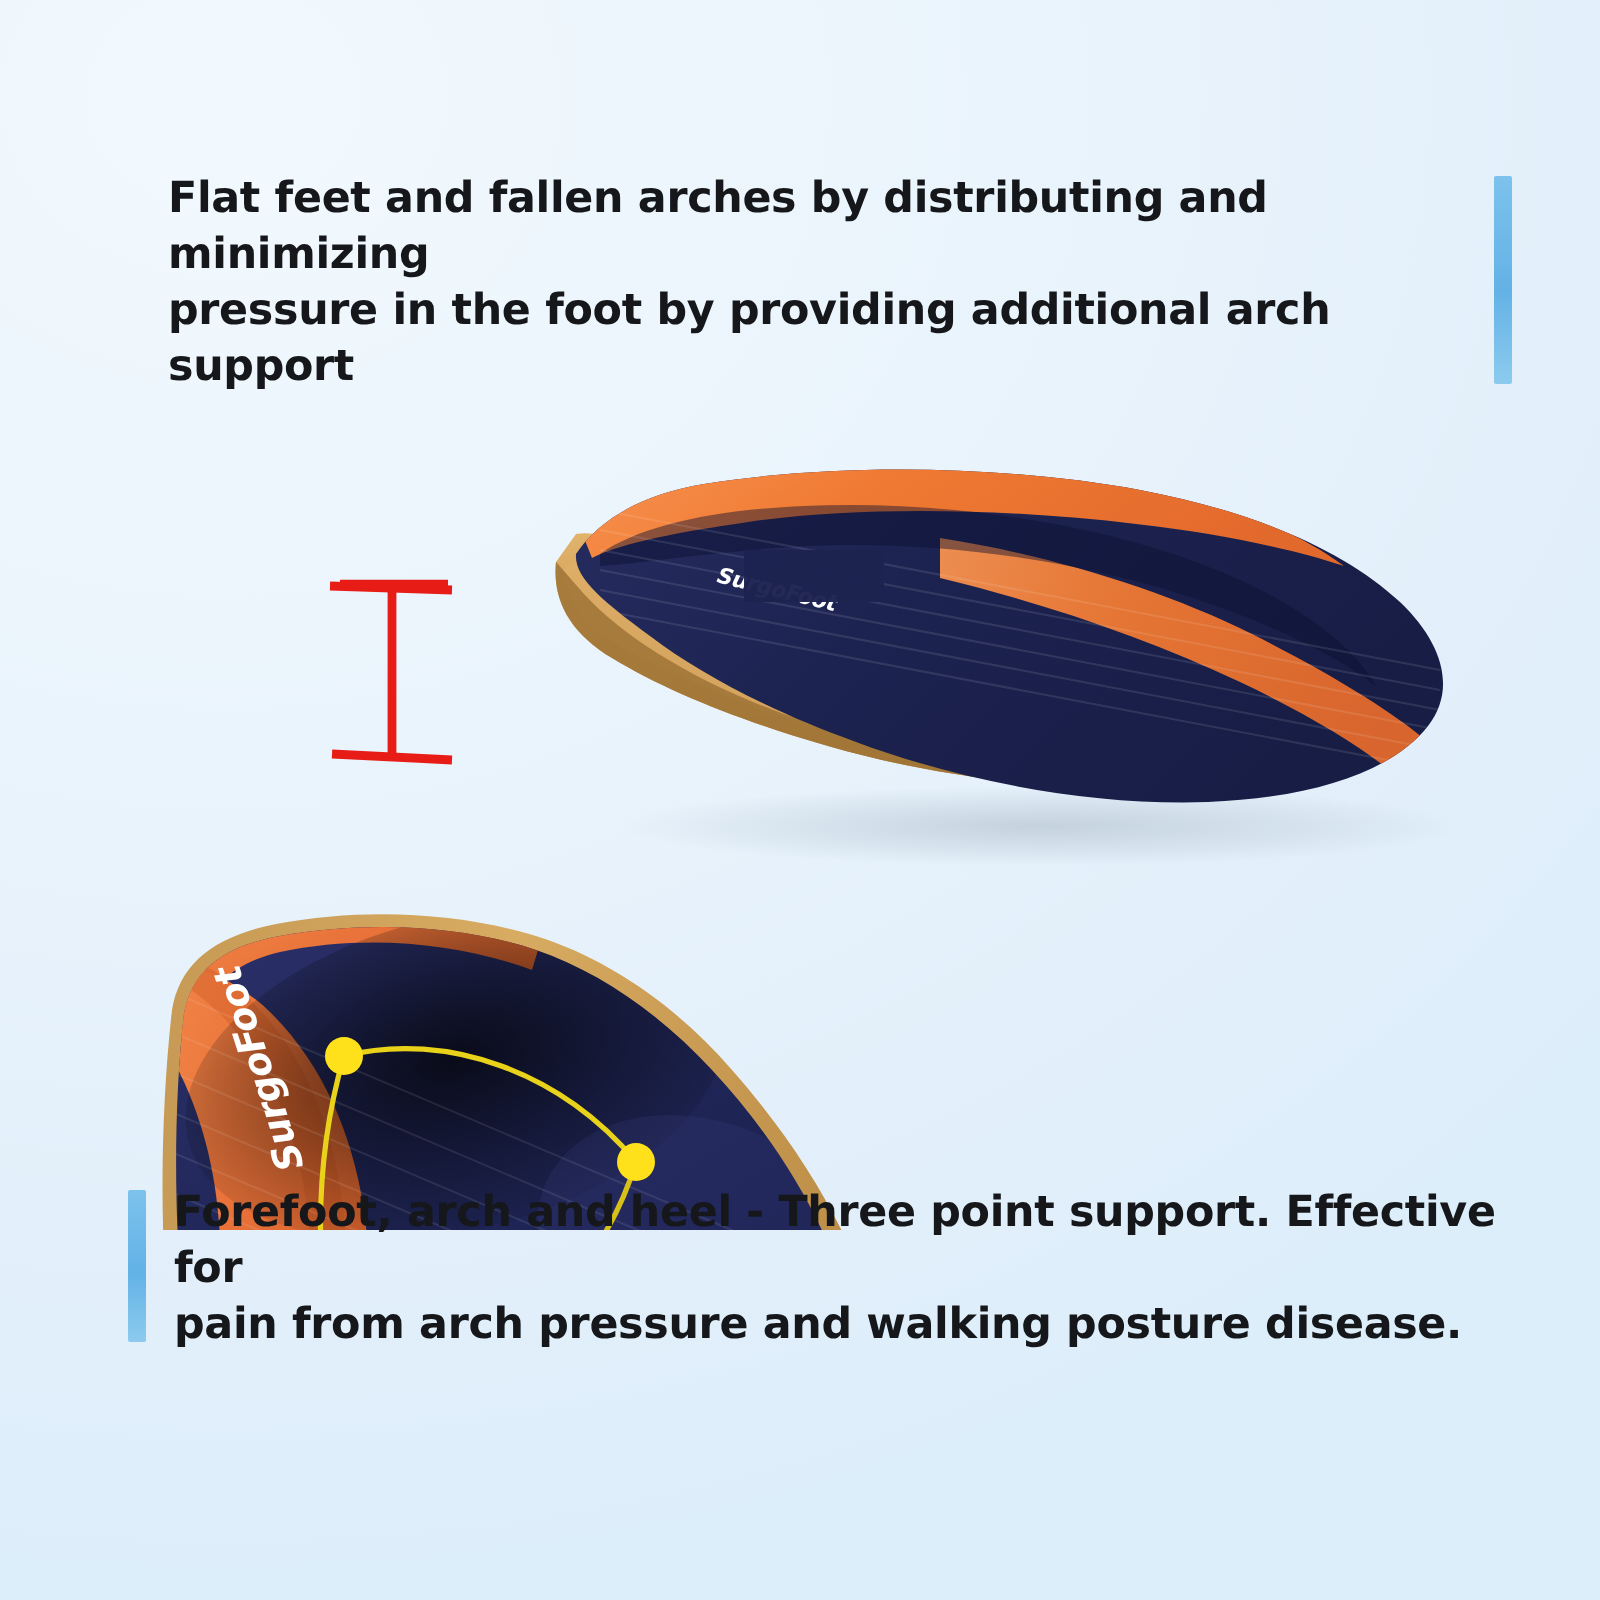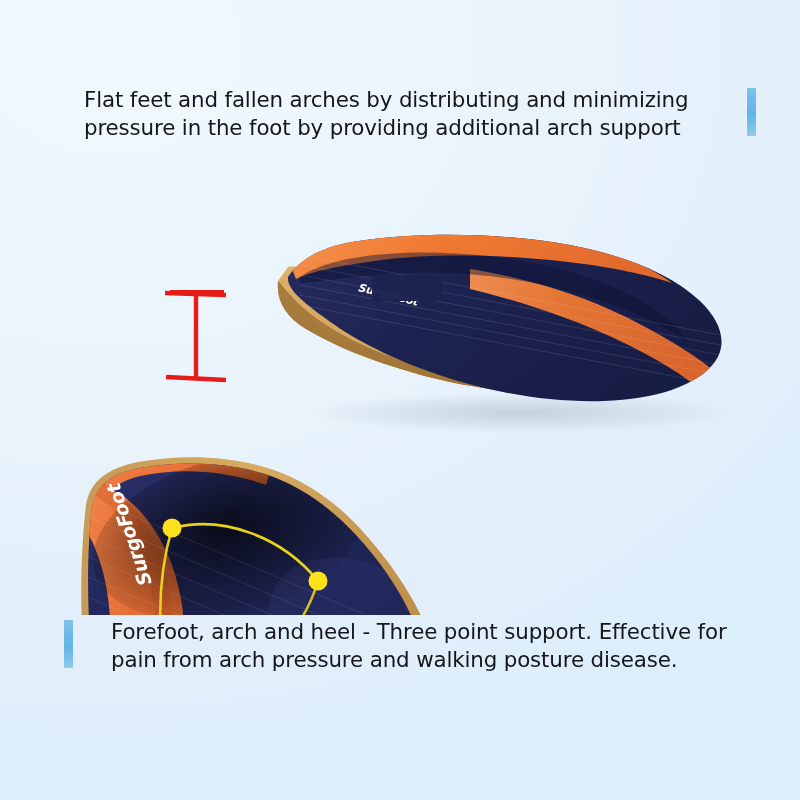--- a/index.html
+++ b/index.html
@@ -21,27 +21,27 @@
     width:9px;border-radius:1px;flex:0 0 auto;
     background:linear-gradient(180deg,#7cc2ec 0%,#63b2e6 55%,#8ccbee 100%);
   }
   .copy-text{
     color:#15171a;
     font-size:21.4px;
     line-height:28px;
     letter-spacing:-0.15px;
     white-space:pre-line;
     font-family:"DejaVu Sans","Liberation Sans",sans-serif;
-    font-weight:400;
+    font-weight:700;
   }
   #copy-top{ top:86px; left:84px; width:672px; }
   #copy-top .copy-text{ flex:1 1 auto; padding-right:14px; text-align:left;}
   #copy-top .accent-bar{ margin-top:2px; margin-bottom:6px;}
 
-  #copy-bottom{ top:618px; left:64px; width:690px;gap:24px; }
+  #copy-bottom{ top:593px; left:64px; width:690px; }
   #copy-bottom .copy-text{ flex:1 1 auto; padding-left:14px;}
   #copy-bottom .accent-bar{ margin-top:2px;margin-bottom:6px;}
 
   
   #artwork{position:absolute;left:0;top:185px;width:800px;height:430px;}
   #artwork svg{display:block;width:800px;height:430px;}
 
   .logo-word{
     font-family:"DejaVu Sans","Liberation Sans",sans-serif;
     font-weight:bold;font-style:italic;

